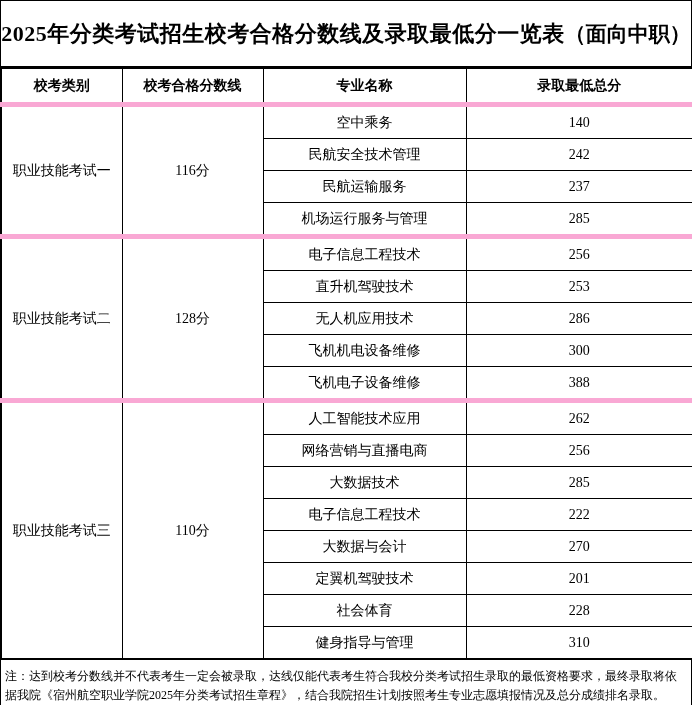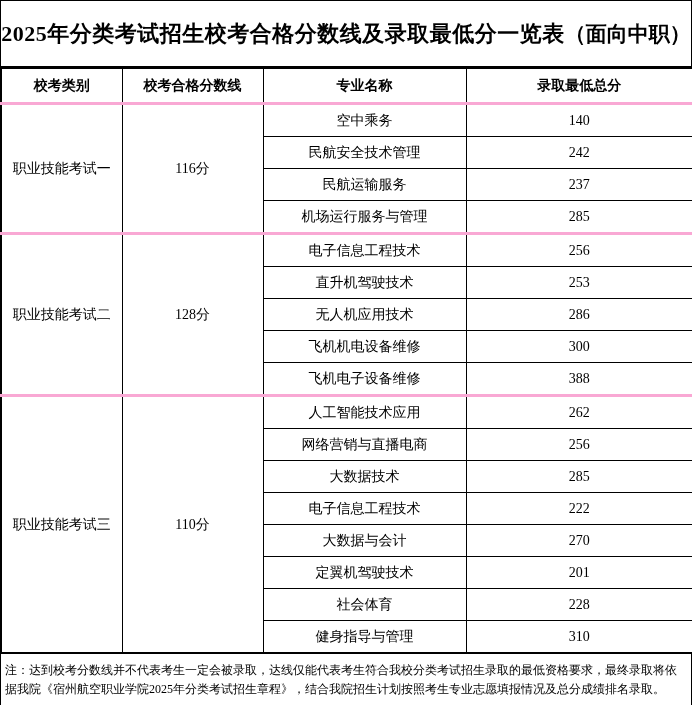--- a/index.html
+++ b/index.html
@@ -55,21 +55,21 @@
   .score-table th {
     height: 33px;
     font-weight: bold;
     border-bottom: 2px solid #1d4ed8;
   }
   .score-table td {
     height: 31px;
     font-weight: normal;
   }
   tr.group-start td {
-    border-top: 3px solid #f9a8d4;
+    border-top: 5px solid #f9a8d4;
   }
   .note-box {
     box-sizing: border-box;
     width: 692px;
     height: 59px;
     border: 1px solid #000;
     border-top: none;
     font-size: 12px;
     line-height: 19px;
     padding: 7px 4px 0 4px;

